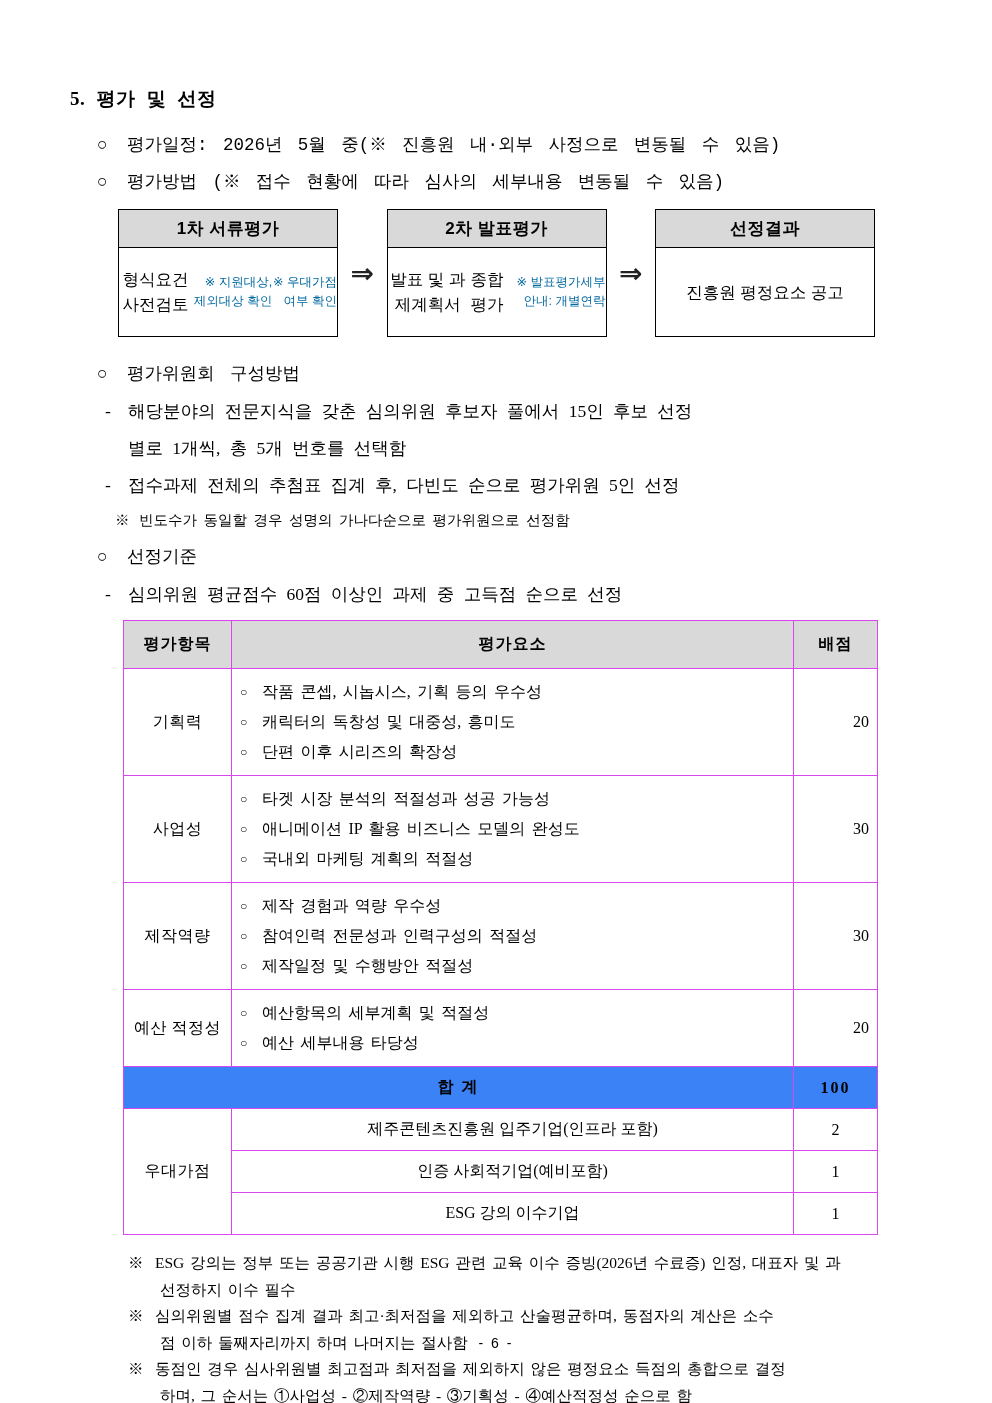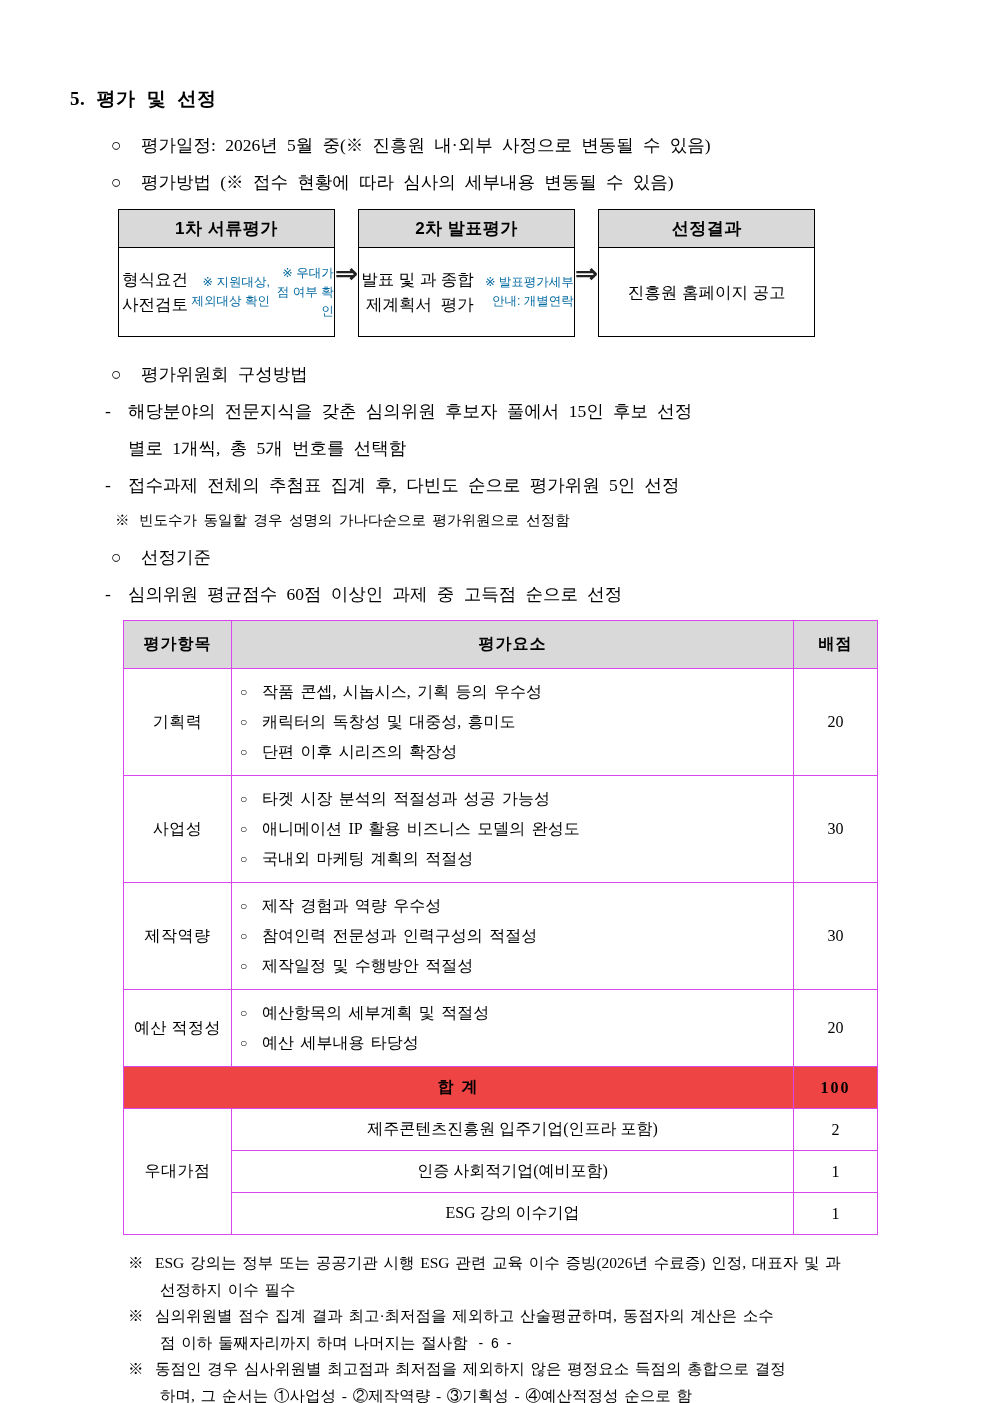--- a/index.html
+++ b/index.html
@@ -13,30 +13,30 @@
     font-family:"Liberation Serif","DejaVu Serif",serif;
     color:#000;
     overflow:hidden;
   }
   
   .sec-title{
     font-size:19px;font-weight:bold;letter-spacing:.5px;word-spacing:6px;
     margin-bottom:20px;
   }
   .line{font-size:17.5px;line-height:26px;margin-bottom:11px;word-spacing:.28em;white-space:nowrap;}
-  .lvl-circle{margin-left:41px;}
+  .lvl-circle{margin-left:27px;font-family:Liberation Mono, monospace;}
   .lvl-dash{margin-left:35px;}
   .lvl-dash .pre{display:inline-block;width:23px;}
   .cont{margin-left:58px;}  
   .lvl-circle .pre{display:inline-block;width:30px;}
   .subnote{margin-left:45px;font-size:14.5px;line-height:22px;margin-bottom:13px;word-spacing:.2em;}
   .subnote .pre{display:inline-block;width:24px;}
   
   .flow{
-    margin:14px 0 24px 48px;width:697px;
+    margin:14px 0 24px 48px;width:757px;
     display:flex;align-items:stretch;
     font-family:"Liberation Sans","DejaVu Sans",sans-serif;
   }
   .fbox{width:220px;border:1.5px solid #000;box-sizing:border-box;background:#fff;}
   .fhead{
     height:37px;line-height:37px;text-align:center;
     background:#d9d9d9;border-bottom:1.5px solid #000;
     font-size:17px;font-weight:bold;letter-spacing:.5px;
   }
   .fbody{height:84px;display:flex;flex-direction:row;justify-content:center;align-items:center;padding:2px 0;}
@@ -52,22 +52,22 @@
     border-collapse:collapse;margin:13px 0 0 53px;width:754px;
     font-size:16px;table-layout:fixed;
   }
   table.eval th,table.eval td{border:1px solid #d946ef;padding:8px;}
   table.eval{border:1.8px solid #000;}
   th.hcell{background:#d9d9d9;height:31px;font-weight:bold;letter-spacing:1px;}
   td.cat{text-align:center;vertical-align:middle;letter-spacing:.5px;}
   td.items{vertical-align:middle;padding:4px 6px 4px 12px;}
   .item{line-height:29px;white-space:nowrap;word-spacing:.15em;}
   .item .ib{display:inline-block;width:22px;text-align:left;font-size:12px;vertical-align:1px;}
-  td.score{text-align:center;vertical-align:middle;}
-  tr.total td{background:#ef4444;height:25px;font-weight:bold;text-align:center;letter-spacing:2px;}
+  td.score{text-align:right;vertical-align:middle;}
+  tr.total td{background:#3b82f6;height:25px;font-weight:bold;text-align:center;letter-spacing:2px;}
   tr.bonus td{height:25px;text-align:center;}
   
   .fnotes{margin:15px 0 0 58px;font-size:15.5px;line-height:26.5px;word-spacing:.12em;}
   .fn-first .pre{display:inline-block;width:27px;}
   .fn-cont{padding-left:32px;}
   .closing{margin-top:9px;}
   
   .pageno{
     position:absolute;left:0;right:0;bottom:52px;
     text-align:center;font-size:14px;letter-spacing:2px;
@@ -103,21 +103,21 @@
       <div class="fbody">
         <div class="fmain">발표 및 과제계획서</div>
         <div class="fmain">종합평가</div>
         <div class="fnote">※ 발표평가세부 안내: 개별연락</div>
       </div>
     </div>
     <div class="farrow">⇒</div>
     <div class="fbox">
       <div class="fhead">선정결과</div>
       <div class="fbody">
-        <div class="fmain">진흥원 홈페이지 공고</div>
+        <div class="fmain">진흥원 평정요소 공고</div>
       </div>
     </div>
   </div>
 
   <div class="line lvl-circle">
     <span class="pre">○</span><span>평가위원회 구성방법</span>
   </div>
   <div class="line lvl-dash">
     <span class="pre">-</span><span>해당분야의 전문지식을 갖춘 심의위원 후보자 풀에서 15인 후보 선정</span>
   </div>

